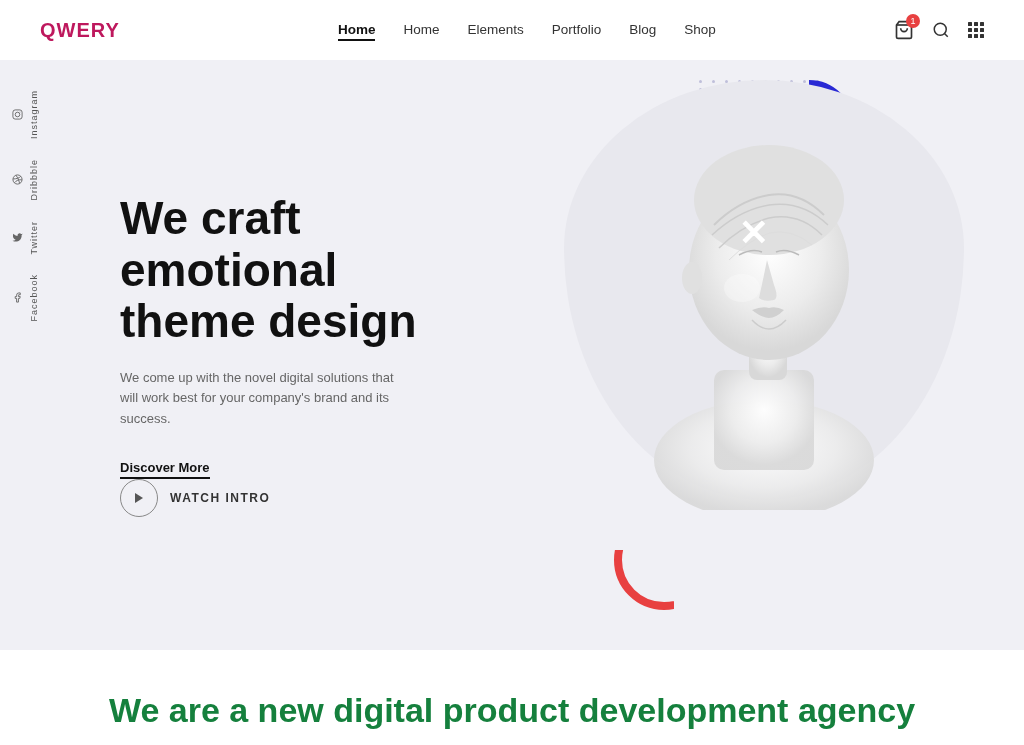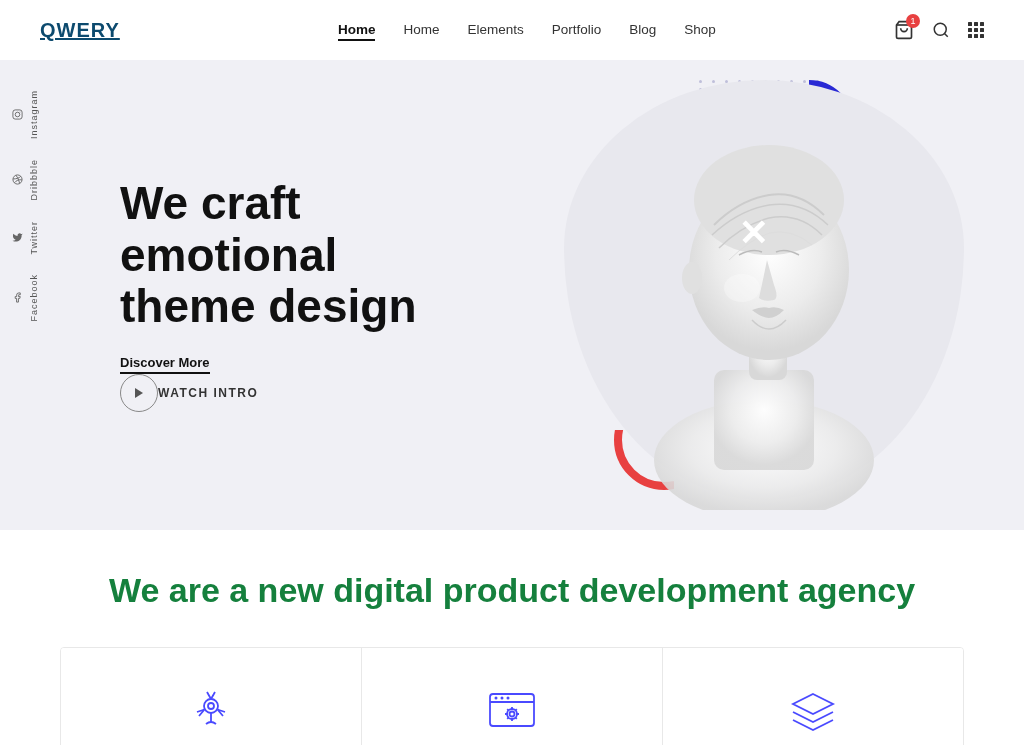--- a/index.html
+++ b/index.html
@@ -19,23 +19,22 @@
       padding: 0 40px;
       height: 60px;
       background: #fff;
       position: relative;
       z-index: 10;
     }
     .logo {
       font-weight: 800;
       font-size: 20px;
       letter-spacing: 1px;
-      color: #0c4a6e;
+      color: #be185d;
       margin-right: 40px;
-      text-decoration: underline;
     }
     nav {
       display: flex;
       align-items: center;
       gap: 28px;
       flex: 1;
       justify-content: center;
     }
     .nav-item {
       font-size: 13.5px;
@@ -120,21 +119,21 @@
     }
     .social-icon-wrap {
       color: #666;
       font-size: 11px;
     }
 
     
     .hero {
       position: relative;
       background: #f0f0f5;
-      height: 470px;
+      height: 590px;
       overflow: hidden;
       display: flex;
       align-items: center;
     }
     .hero-content {
       padding: 0 80px 0 120px;
       z-index: 5;
       position: relative;
       max-width: 500px;
     }
@@ -157,21 +156,21 @@
       font-size: 13px;
       font-weight: 600;
       color: #111;
       border-bottom: 2px solid #111;
       padding-bottom: 2px;
       cursor: pointer;
     }
     .watch-intro {
       display: flex;
       align-items: center;
-      gap: 0;
+      gap: 12px;
       cursor: pointer;
     }
     .play-circle {
       width: 38px;
       height: 38px;
       border-radius: 50%;
       border: 1.5px solid #888;
       display: flex;
       align-items: center;
       justify-content: center;
@@ -395,20 +394,21 @@
         <path d="M18 2h-3a5 5 0 00-5 5v3H7v4h3v8h4v-8h3l1-4h-4V7a1 1 0 011-1h3z"></path>
       </svg>
     </span>
     <span class="social-label">Facebook</span>
   </div>
 </div>
 
 <section class="hero">
   <div class="hero-content">
     <h1 class="hero-title">We craft emotional theme design</h1>
+    <p class="hero-desc">We come up with the novel digital solutions that will work best for your company's brand and its success.</p>
     <a class="discover-btn">Discover More</a>
     <div class="watch-intro">
       <div class="play-circle">
         <svg width="10" height="12" viewBox="0 0 10 12" fill="#555">
           <path d="M1 1l8 5-8 5V1z"></path>
         </svg>
       </div>
       <span class="watch-label">WATCH INTRO</span>
     </div>
   </div>

